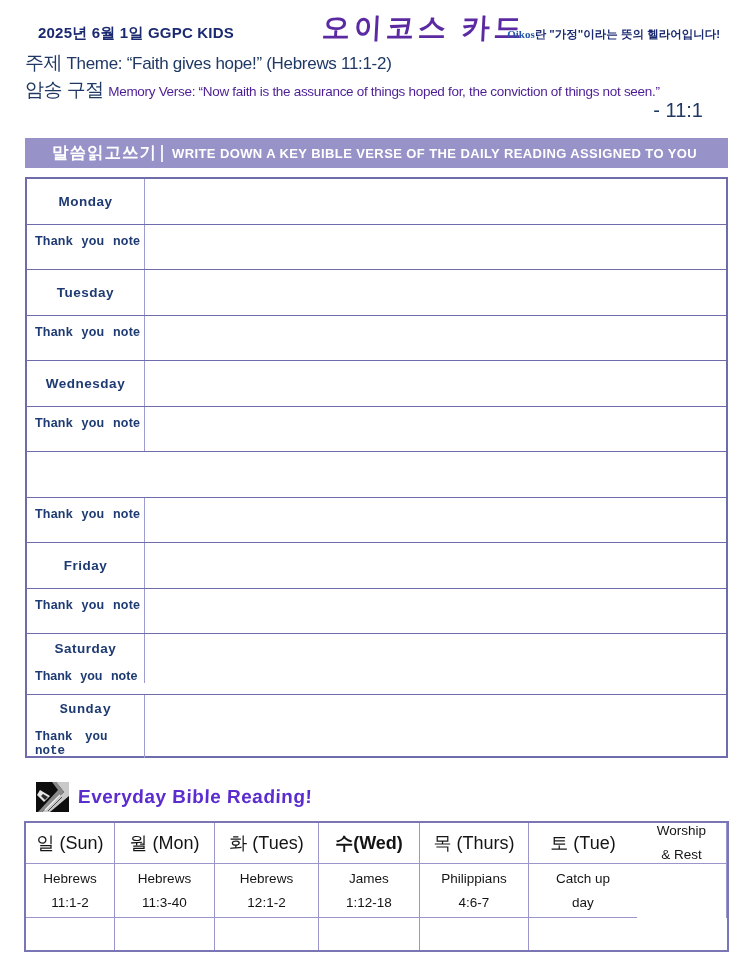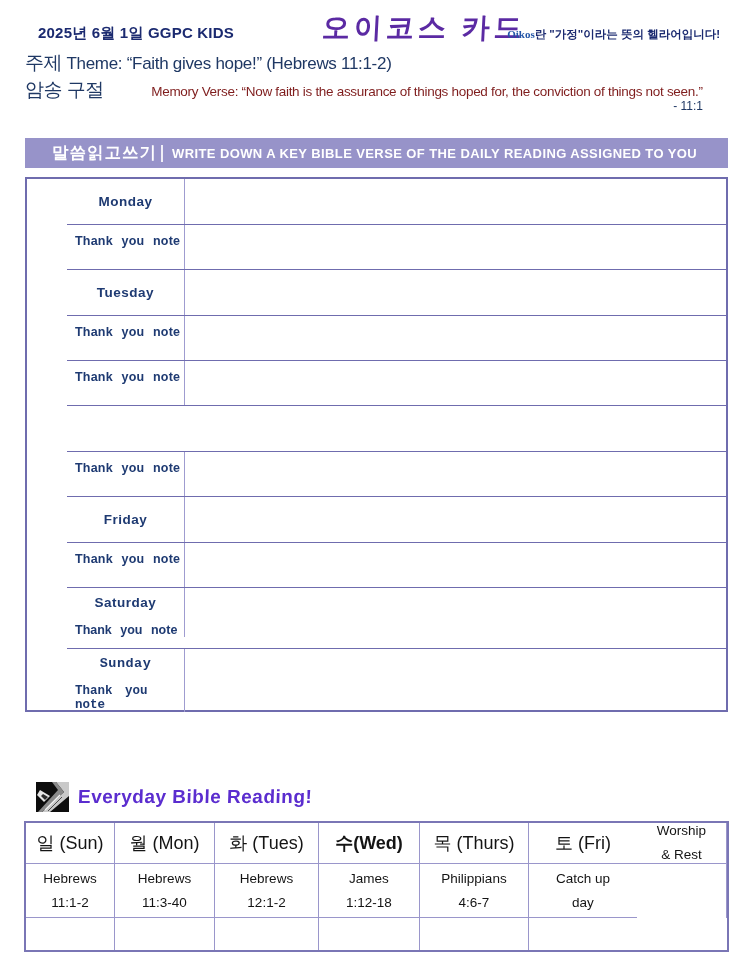--- a/index.html
+++ b/index.html
@@ -9,36 +9,36 @@
   }
   
   .date-line{position:absolute;left:38px;top:24px;font-size:15px;font-weight:bold;color:#1b2a70;letter-spacing:.2px;}
   .page-title{position:absolute;left:322px;top:9px;font-size:28px;font-weight:bold;color:#5b2aa3;letter-spacing:4px;transform:skewX(-3deg);}
   .oikos-note{position:absolute;right:30px;top:27px;font-size:11.5px;font-weight:bold;color:#1b2a70;}
   .oikos-word{font-family:"Liberation Serif",serif;color:#2356a8;font-size:11px;font-weight:bold;}
   .theme-line{position:absolute;left:25px;top:50px;white-space:nowrap;}
   .memory-line{position:absolute;left:25px;top:77px;white-space:nowrap;}
   .ko-label{font-size:19px;color:#1f3864;letter-spacing:-.5px;}
   .theme-text{font-size:17px;letter-spacing:-.3px;color:#1f3864;}
-  .memory-text{font-size:13.5px;letter-spacing:-.3px;color:#7f1d1d;margin-left:43px;}
-  .memory-ref{position:absolute;right:47px;top:99px;font-size:12px;color:#1f3864;}
+  .memory-text{font-size:13.5px;letter-spacing:-.3px;color:#4c1d95;}
+  .memory-ref{position:absolute;right:47px;top:99px;font-size:20px;color:#1f3864;}
 
   
   .band{
     position:absolute;left:25px;top:138px;width:703px;height:30px;background:#9793c9;
     display:flex;align-items:center;padding-left:27px;box-sizing:border-box;color:#fff;
   }
   .band-ko{font-size:16.5px;font-weight:bold;letter-spacing:1px;}
   .band-divider{width:2px;height:17px;background:#fff;opacity:.85;margin:0 9px 0 4px;}
   .band-en{font-size:13px;font-weight:bold;letter-spacing:.4px;}
 
   
   .vtable{
     position:absolute;left:25px;top:177px;width:703px;box-sizing:border-box;
-    border:2px solid #6f6cae;background:#fff;padding-left:40px;
+    border:2px solid #6f6cae;background:#fff;
   }
   .vrow{display:flex;border-bottom:1px solid #6f6cae;box-sizing:border-box;}
   .vrow:last-child{border-bottom:none;font-family:Liberation Mono, monospace;}
   .r-day{height:46px;}
   .r-note{height:45px;}
   .r-combo{height:61px;flex-direction:column;}
   .vlabel{
     width:118px;min-width:118px;border-right:1px solid #9f9cd0;box-sizing:border-box;
     font-weight:bold;color:#1e3a72;font-size:13.5px;
   }
@@ -108,20 +108,24 @@
 
     <div class="vrow r-day">
       <div class="vlabel day">Tuesday</div>
       <div class="vcell"></div>
     </div>
     <div class="vrow r-note">
       <div class="vlabel note">Thank you note</div>
       <div class="vcell"></div>
     </div>
 
+    <div class="vrow r-day">
+      <div class="vlabel day">Wednesday</div>
+      <div class="vcell"></div>
+    </div>
     <div class="vrow r-note">
       <div class="vlabel note">Thank you note</div>
       <div class="vcell"></div>
     </div>
 
     <div class="vrow r-day">
       <div class="vcell"></div>
     </div>
     <div class="vrow r-note">
       <div class="vlabel note">Thank you note</div>
@@ -168,21 +172,21 @@
     <span class="reading-title">Everyday Bible Reading!</span>
   </div>
 
   <div class="rtable">
 
     <div class="rcell hdr">일 (Sun)</div>
     <div class="rcell hdr">월 (Mon)</div>
     <div class="rcell hdr">화 (Tues)</div>
     <div class="rcell hdr bold">수(Wed)</div>
     <div class="rcell hdr">목 (Thurs)</div>
-    <div class="rcell hdr last-col">토 (Fri)</div>
+    <div class="rcell hdr last-col">토 (Tue)</div>
 
     <div class="rcell body">Worship
 &amp; Rest</div>
     <div class="rcell body">Hebrews
 11:1-2</div>
     <div class="rcell body">Hebrews
 11:3-40</div>
     <div class="rcell body">Hebrews
 12:1-2</div>
     <div class="rcell body">James

